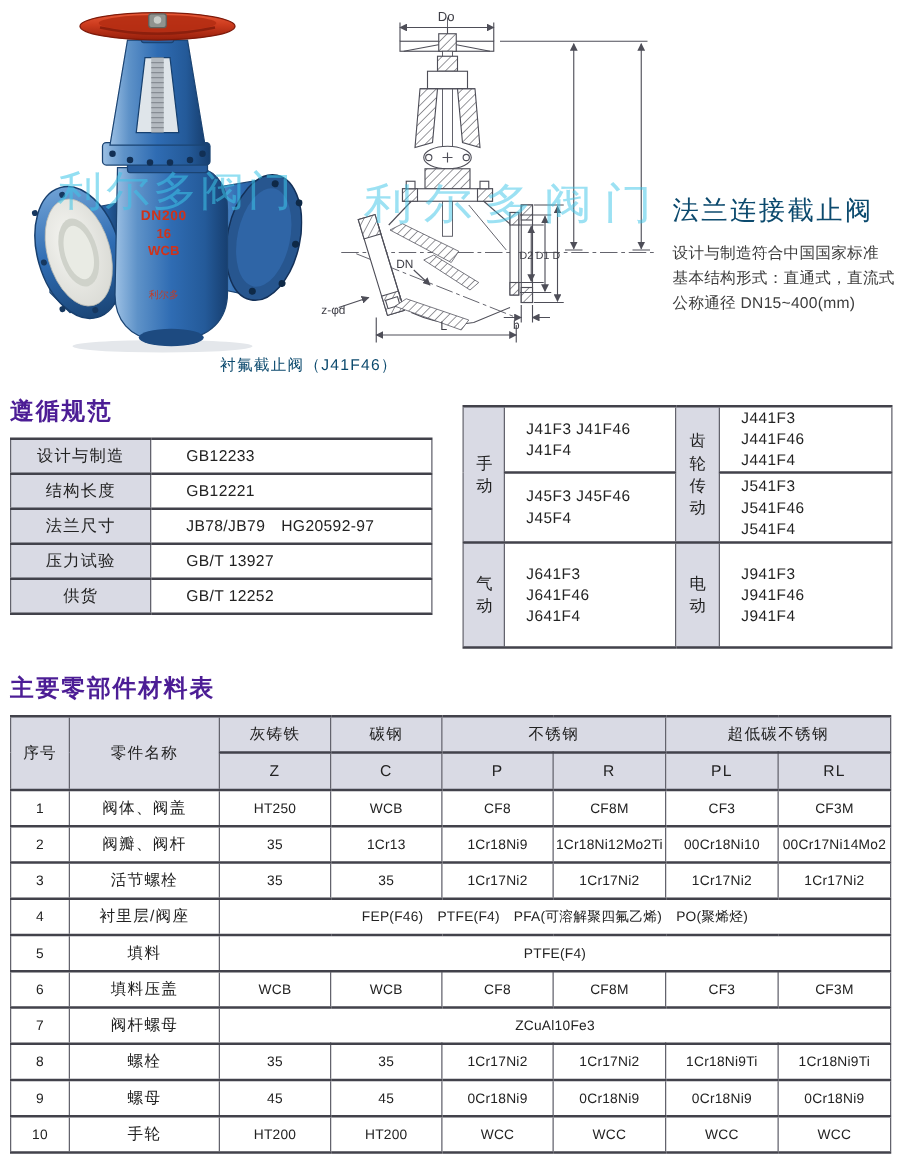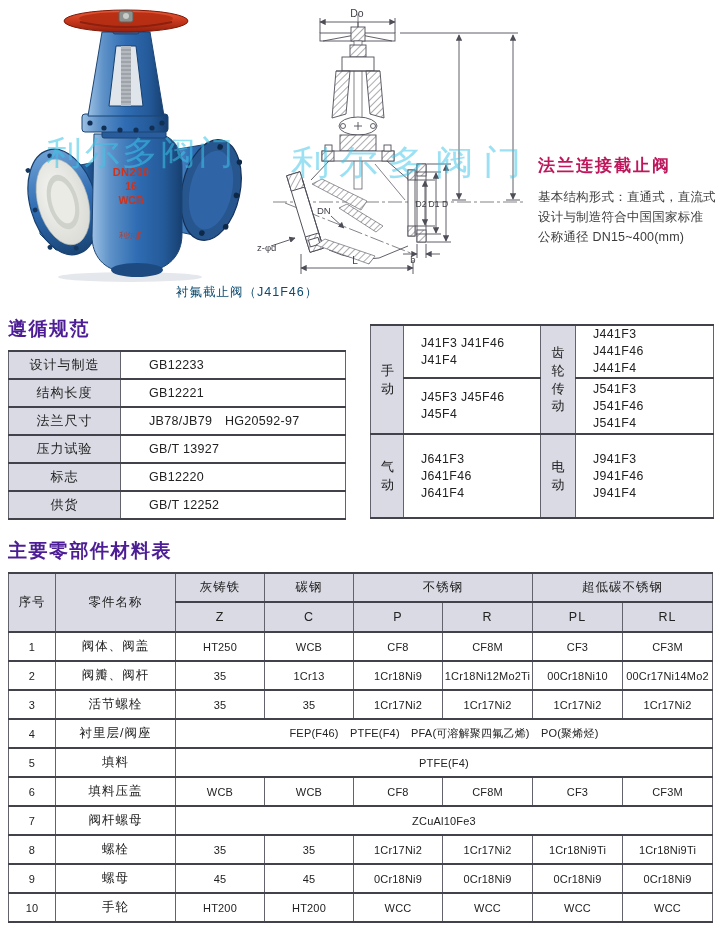--- a/index.html
+++ b/index.html
@@ -6,21 +6,21 @@
   .page{
     position:relative;width:720px;height:925px;background:#ffffff;
     font-family:"Liberation Sans","DejaVu Sans",sans-serif;color:#222;
     overflow:hidden;margin:0 auto;
   }
   .abs{position:absolute;}
   .sec-title{font-size:19px;font-weight:600;color:#4c1d95;letter-spacing:1.5px;}
   .caption{font-size:12.5px;color:#0c4a6e;letter-spacing:1px;}
 
   
-  .info-title{font-size:17px;font-weight:700;letter-spacing:2px;color:#be185d;margin:0 0 10px 0;}
+  .info-title{font-size:21px;font-weight:400;letter-spacing:2px;color:#0c4a6e;margin:0 0 10px 0;}
   .info-line{font-size:12.5px;color:#3c3c3c;line-height:20px;white-space:nowrap;letter-spacing:0.2px;}
 
   
   table{border-collapse:collapse;table-layout:fixed;}
   td{border-left:1px solid #63636d;border-right:1px solid #63636d;
      border-top:2px solid #42424b;border-bottom:2px solid #42424b;
      font-size:12px;color:#222;text-align:center;padding:0;}
   .shade{background:#d9dae4;}
 
   
@@ -243,22 +243,22 @@
       <text x="179" y="205" font-size="8.5" text-anchor="middle">D1</text>
       <text x="190" y="205" font-size="8.5" text-anchor="middle">D</text>
       <text x="158" y="261" font-size="9.5" text-anchor="middle">b</text>
       <text x="100" y="262" font-size="10" text-anchor="middle">L</text>
     </g>
     <text x="36" y="172" font-size="34" fill="#3cc5e8" opacity="0.5" letter-spacing="8" textLength="240" lengthAdjust="spacingAndGlyphs">利尔多阀门</text>
   </svg>
 
   <div class="abs" style="left:538px;top:154px;width:182px">
     <div class="info-title">法兰连接截止阀</div>
+    <div class="info-line">设计与制造符合中国国家标准</div>
     <div class="info-line">基本结构形式：直通式，直流式</div>
-    <div class="info-line">设计与制造符合中国国家标准</div>
     <div class="info-line">公称通径 DN15~400(mm)</div>
   </div>
 
   <div class="abs caption" style="left:176px;top:284px">衬氟截止阀（J41F46）</div>
 
   <div class="abs" style="left:8px;top:316px">
     <div class="sec-title">遵循规范</div>
     <table class="spec-table" style="margin-top:8px">
       <colgroup>
           <col style="width:112px">
@@ -273,24 +273,20 @@
         <td class="lbl shade">结构长度</td>
         <td class="val">GB12221</td>
       </tr>
       <tr>
         <td class="lbl shade">法兰尺寸</td>
         <td class="val">JB78/JB79　HG20592-97</td>
       </tr>
       <tr>
         <td class="lbl shade">压力试验</td>
         <td class="val">GB/T 13927</td>
-      </tr>
-      <tr>
-        <td class="lbl shade">标志</td>
-        <td class="val">GB12220</td>
       </tr>
       <tr>
         <td class="lbl shade">供货</td>
         <td class="val">GB/T 12252</td>
       </tr>
     </tbody>
       </table>
   </div>
 
   <div class="abs" style="left:370px;top:316px">

